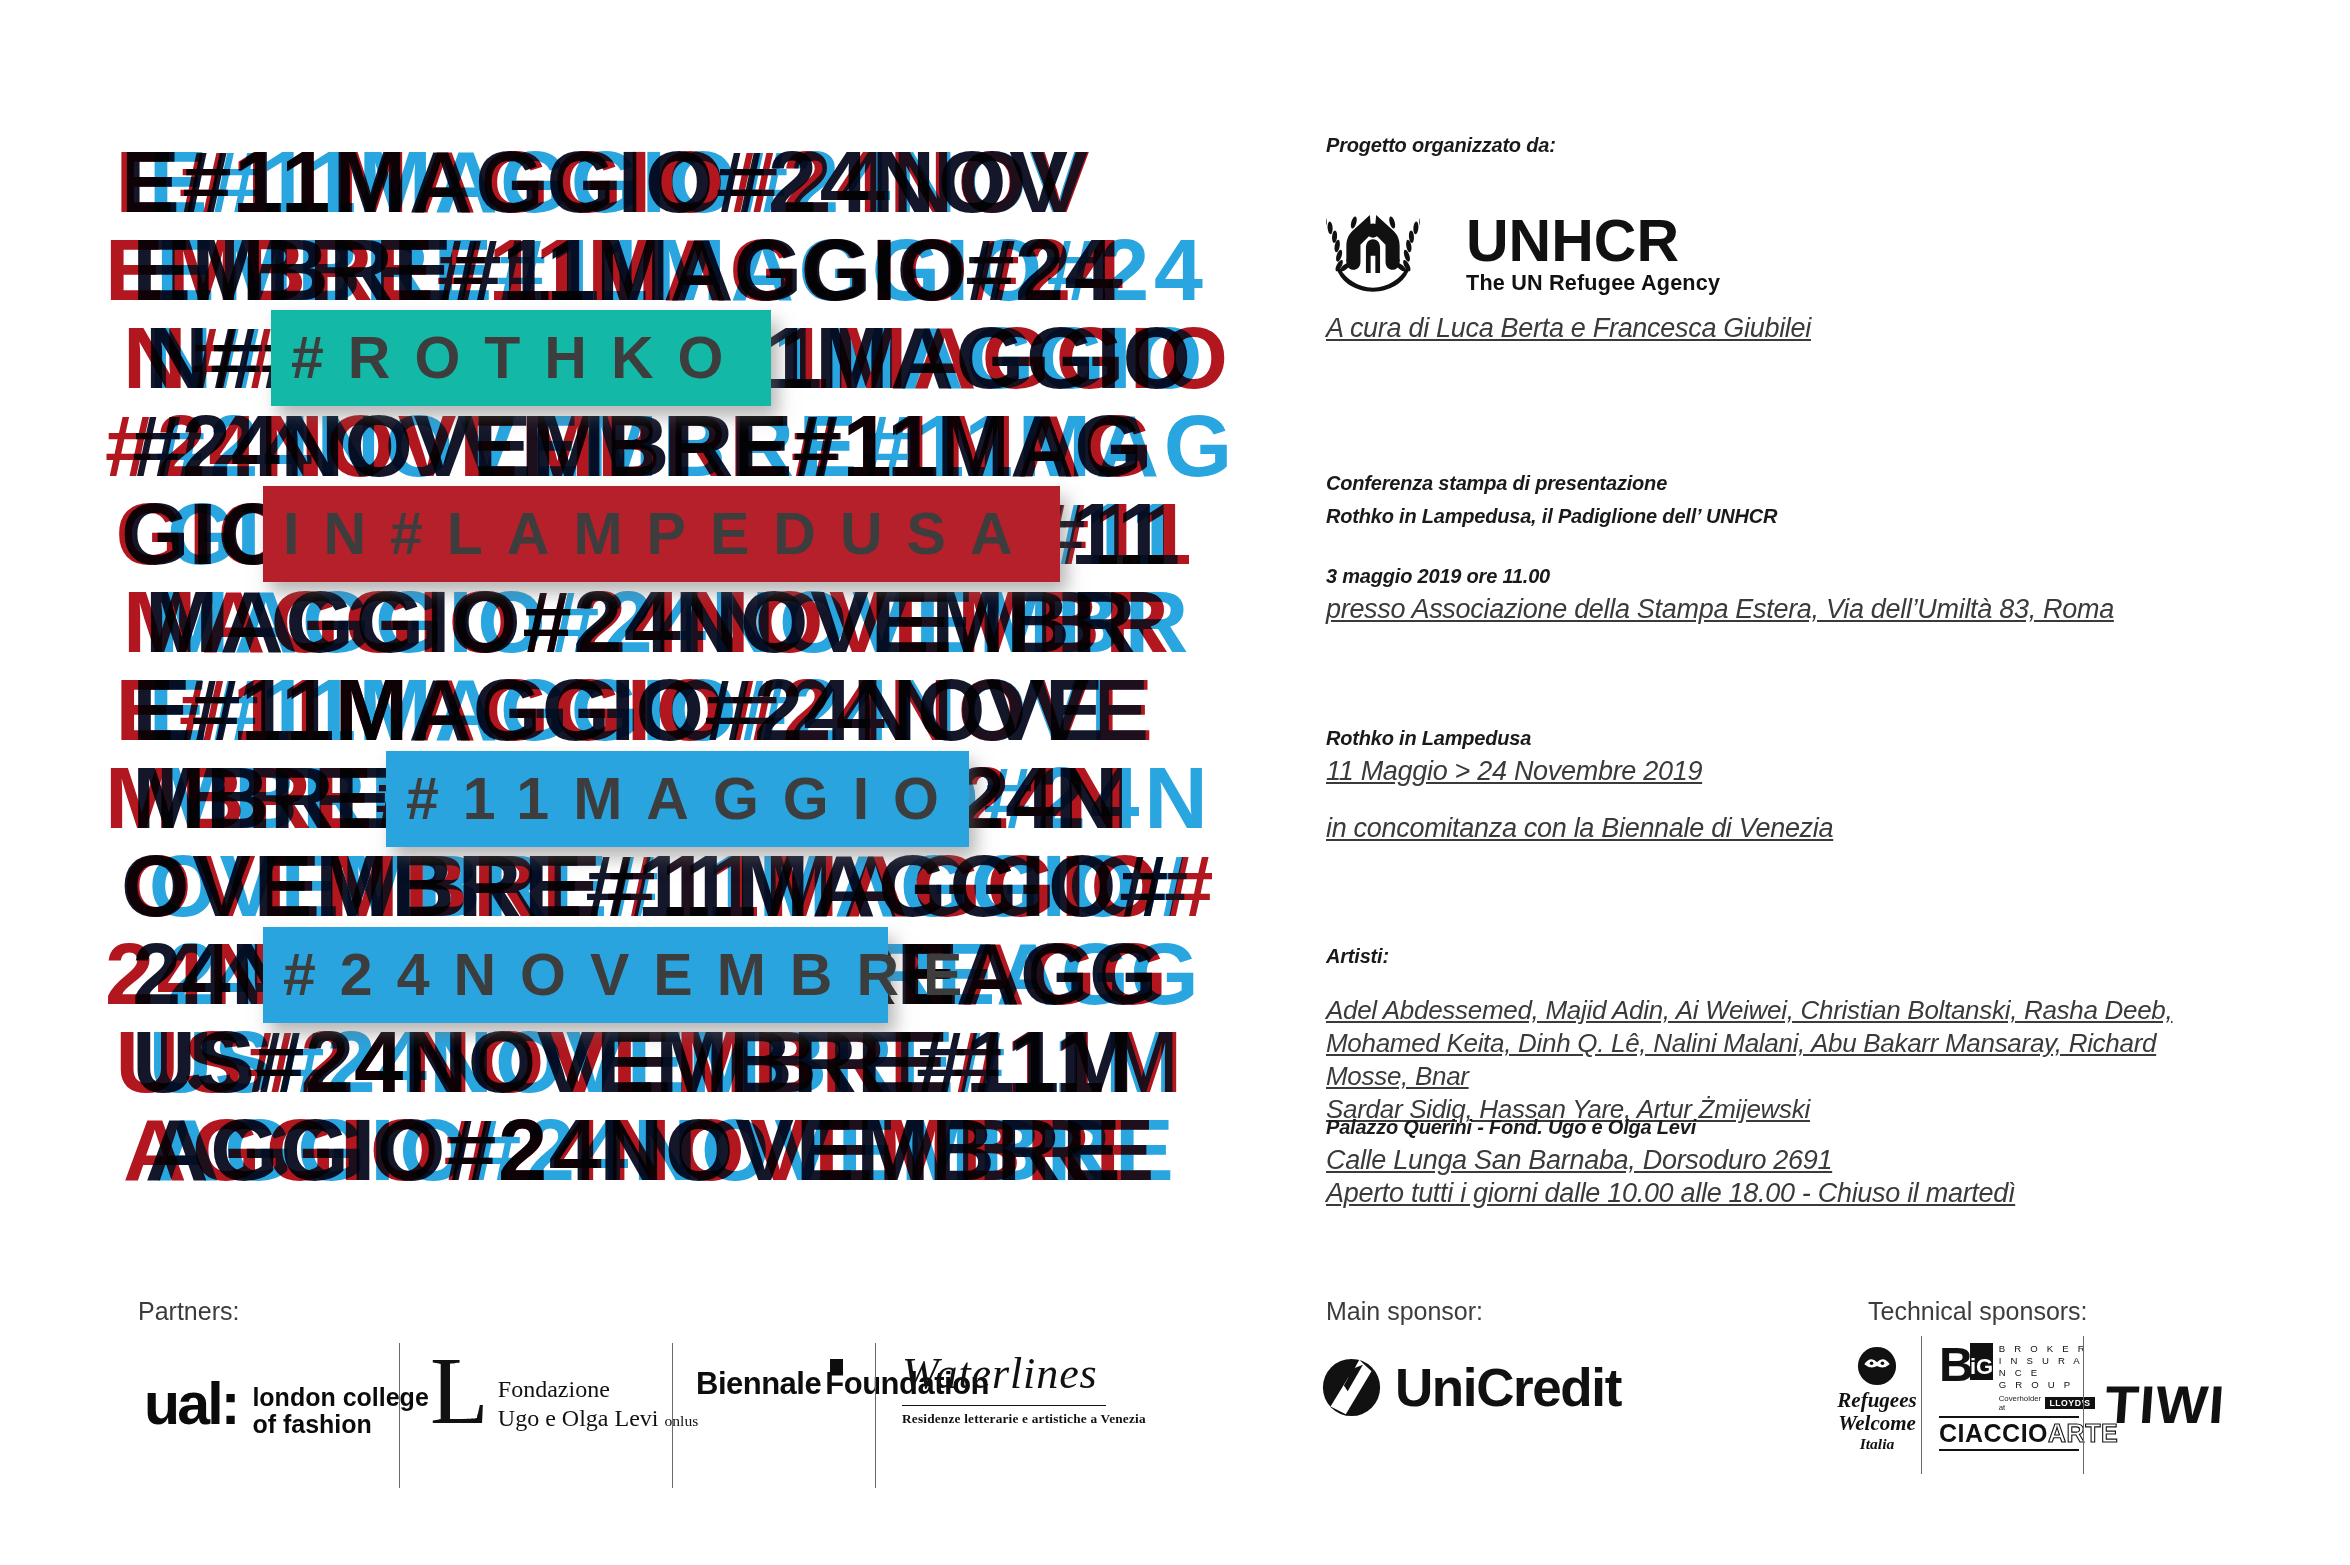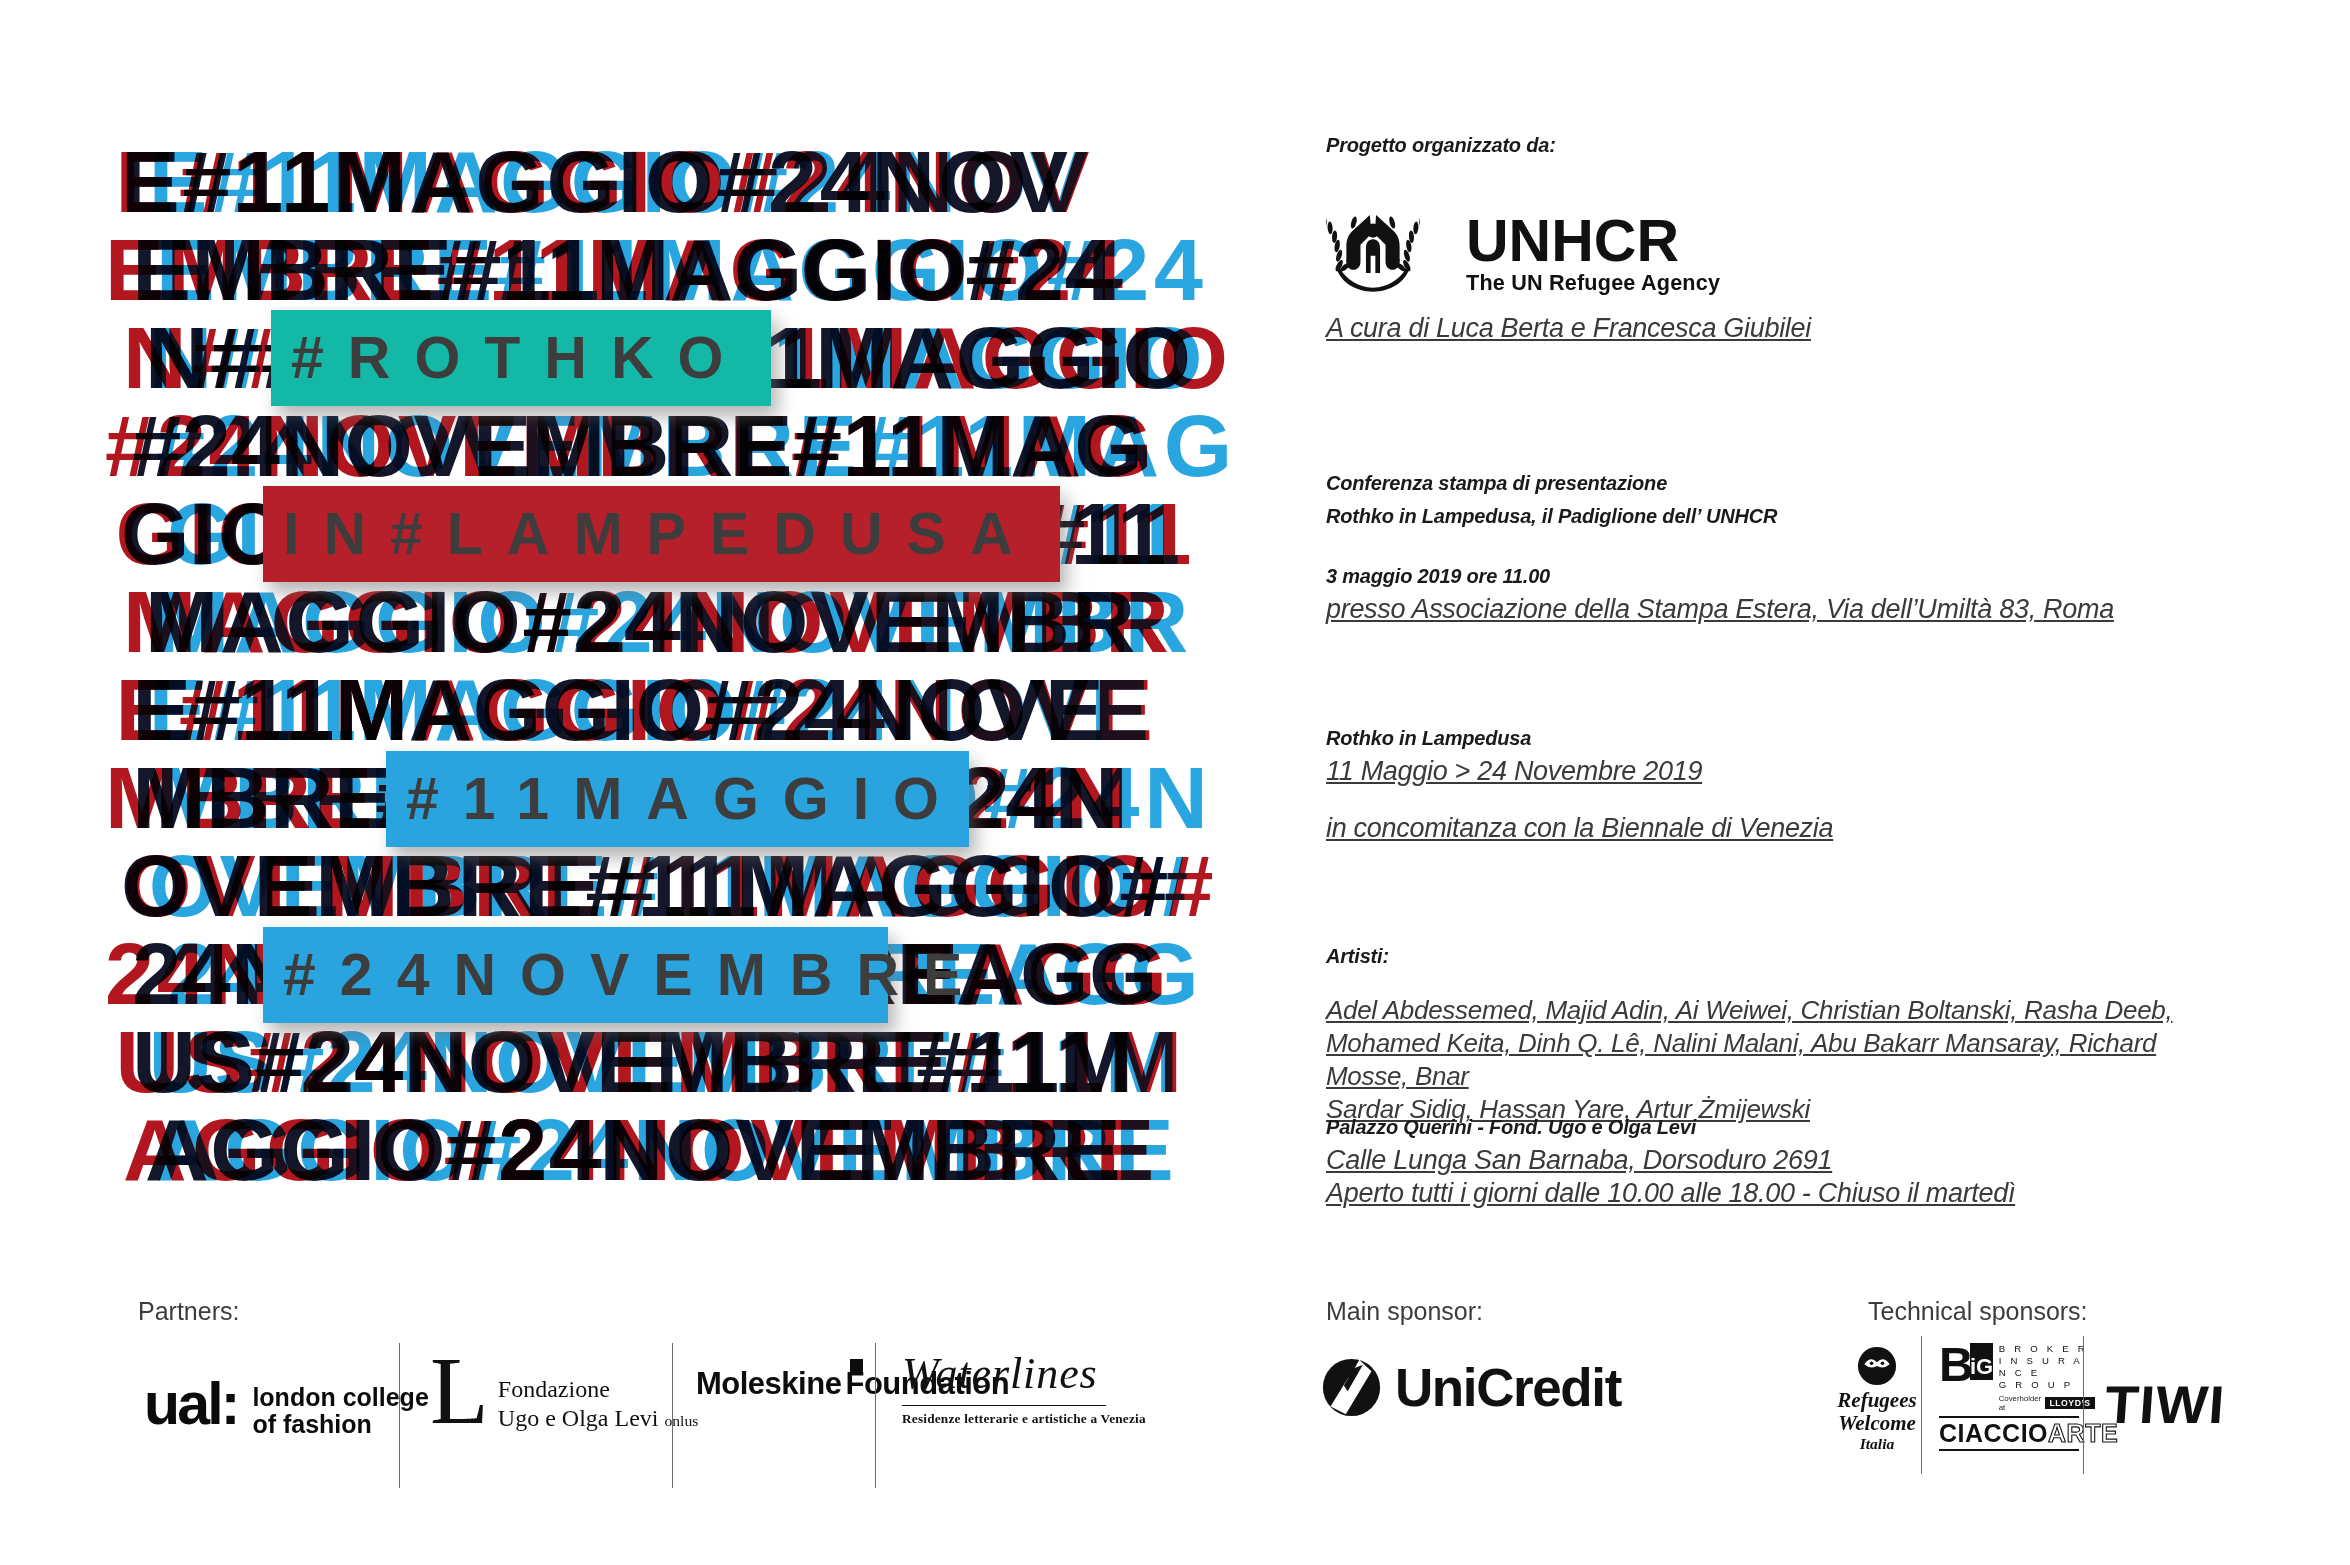--- a/index.html
+++ b/index.html
@@ -282,21 +282,21 @@
     <div class="levi-l1">Fondazione</div>
     <div class="levi-l2"><span>Ugo e Olga Levi</span>
       <span class="levi-onlus">onlus</span></div>
   </span>
 </div>
 <div class="vdiv" style="left:672px; top:1343px; height:145px;"></div>
 
 <div class="moleskine">
   <span style="position:relative; display:inline-block;">
     <span class="mole-sq"></span>
-    <div class="mole-lines">Moleskine</div>
+    <div class="mole-lines">Biennale</div>
   </span>
   <div class="mole-lines">Foundation</div>
 </div>
 <div class="vdiv" style="left:875px; top:1343px; height:145px;"></div>
 
 <div class="waterlines">
   <div class="wl-name">Waterlines</div>
   <div class="wl-rule"></div>
   <div class="wl-tag">Residenze letterarie e artistiche a Venezia</div>
 </div>

